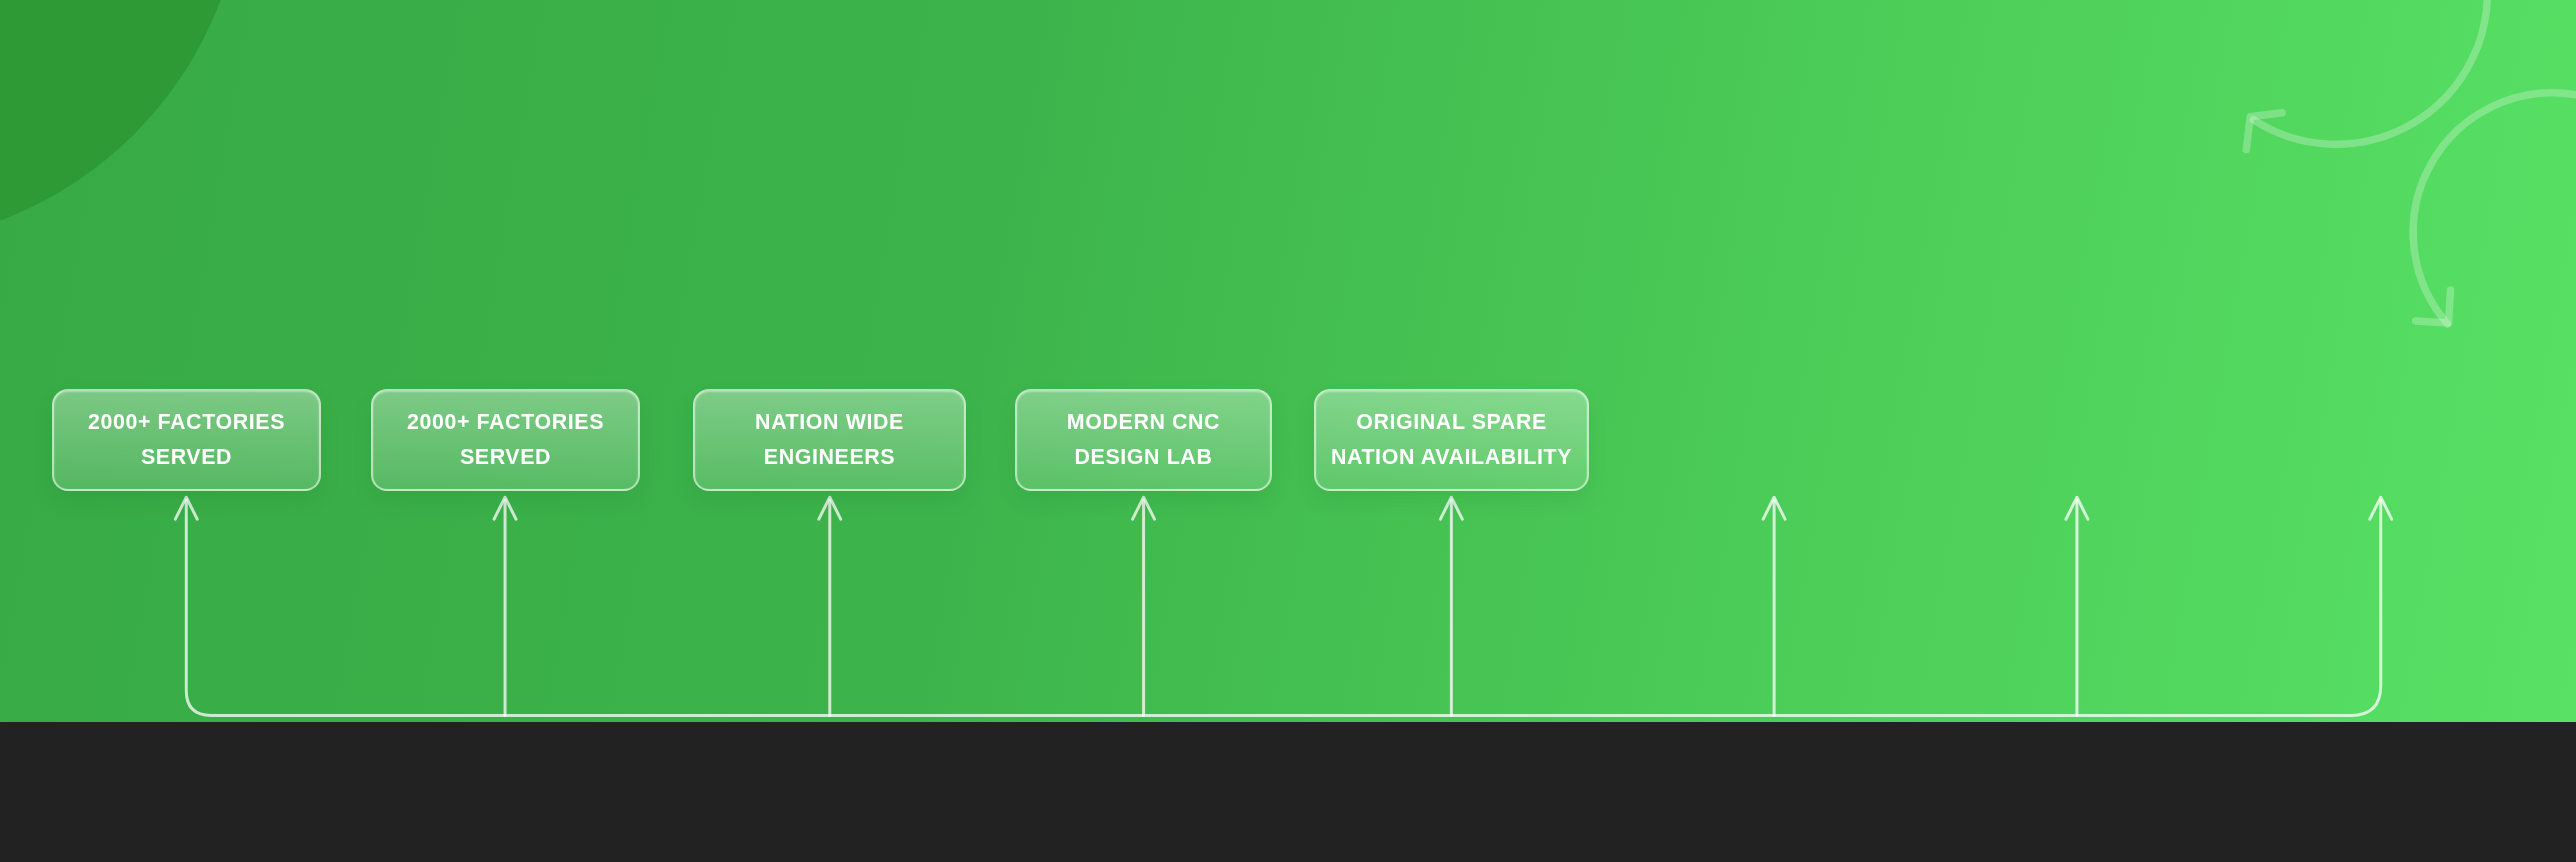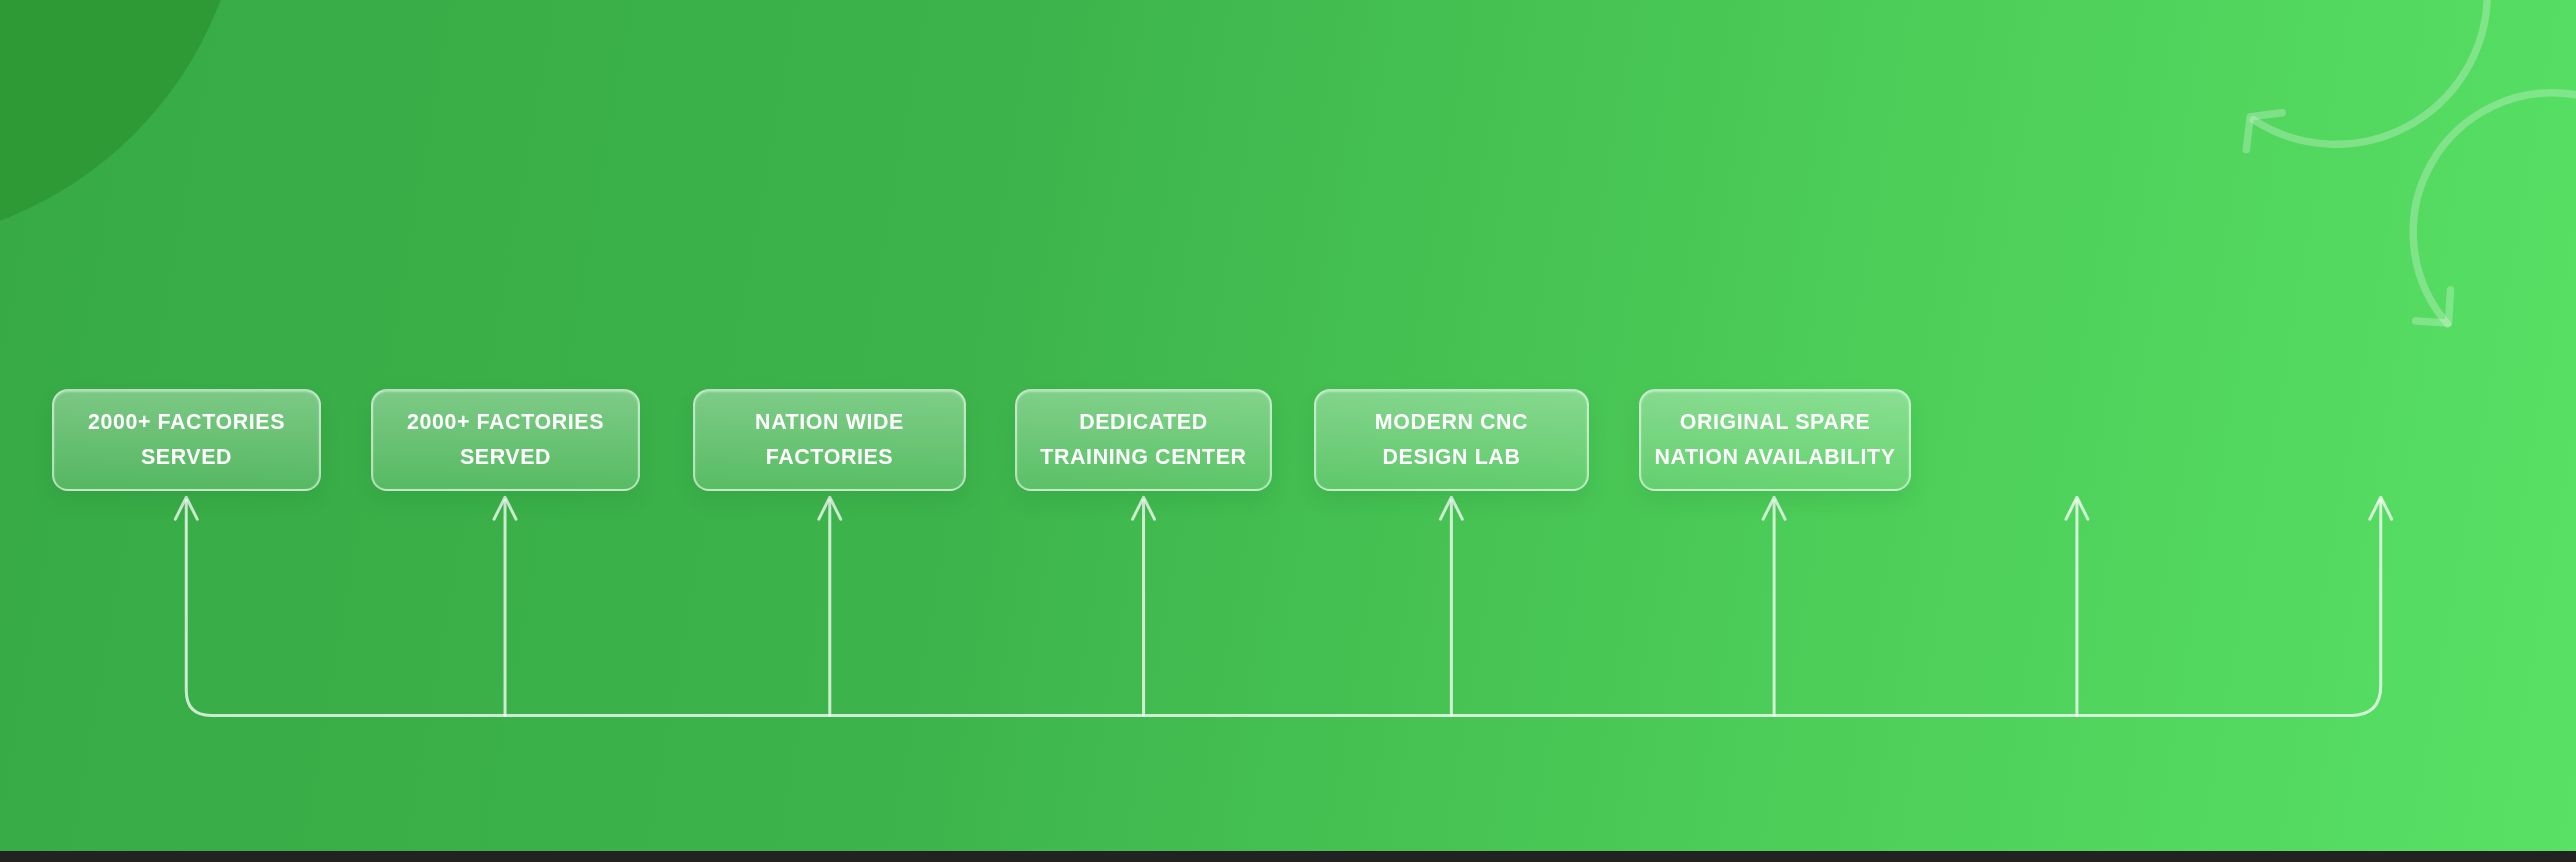--- a/index.html
+++ b/index.html
@@ -1,18 +1,18 @@
 <!DOCTYPE html>
 <html style="--bg-left: #37aa45; --bg-right: #58e165; --corner-circle: #2d9a36; --card-text: #ffffff;"><head>
 <meta charset="utf-8">
 <style>
   html,body{margin:0;padding:0;background:#222;}
   .stage{
     position:relative;
-    width:2576px;height:851px;
+    width:2576px;height:722px;
     overflow:hidden;
     font-family:"Liberation Sans","DejaVu Sans",sans-serif;
     background:linear-gradient(100deg,
       var(--bg-left,#37aa45) 0%,
       #3db44b 38%,
       #4dce59 72%,
       var(--bg-right,#58e165) 100%);
   }
   .corner-circle{
     position:absolute;left:-512px;top:-512px;
@@ -92,25 +92,21 @@
     <div class="card">
       <span>2000+ FACTORIES</span>
       <span>SERVED</span>
     </div>
     <div class="card">
       <span>2000+ FACTORIES</span>
       <span>SERVED</span>
     </div>
     <div class="card">
       <span>NATION WIDE</span>
-      <span>FACTORIES</span>
-    </div>
-    <div class="card">
-      <span>DEDICATED</span>
-      <span>TRAINING CENTER</span>
+      <span>ENGINEERS</span>
     </div>
     <div class="card">
       <span>MODERN CNC</span>
       <span>DESIGN LAB</span>
     </div>
     <div class="card">
       <span>ORIGINAL SPARE</span>
       <span>NATION AVAILABILITY</span>
     </div>
   </div>

